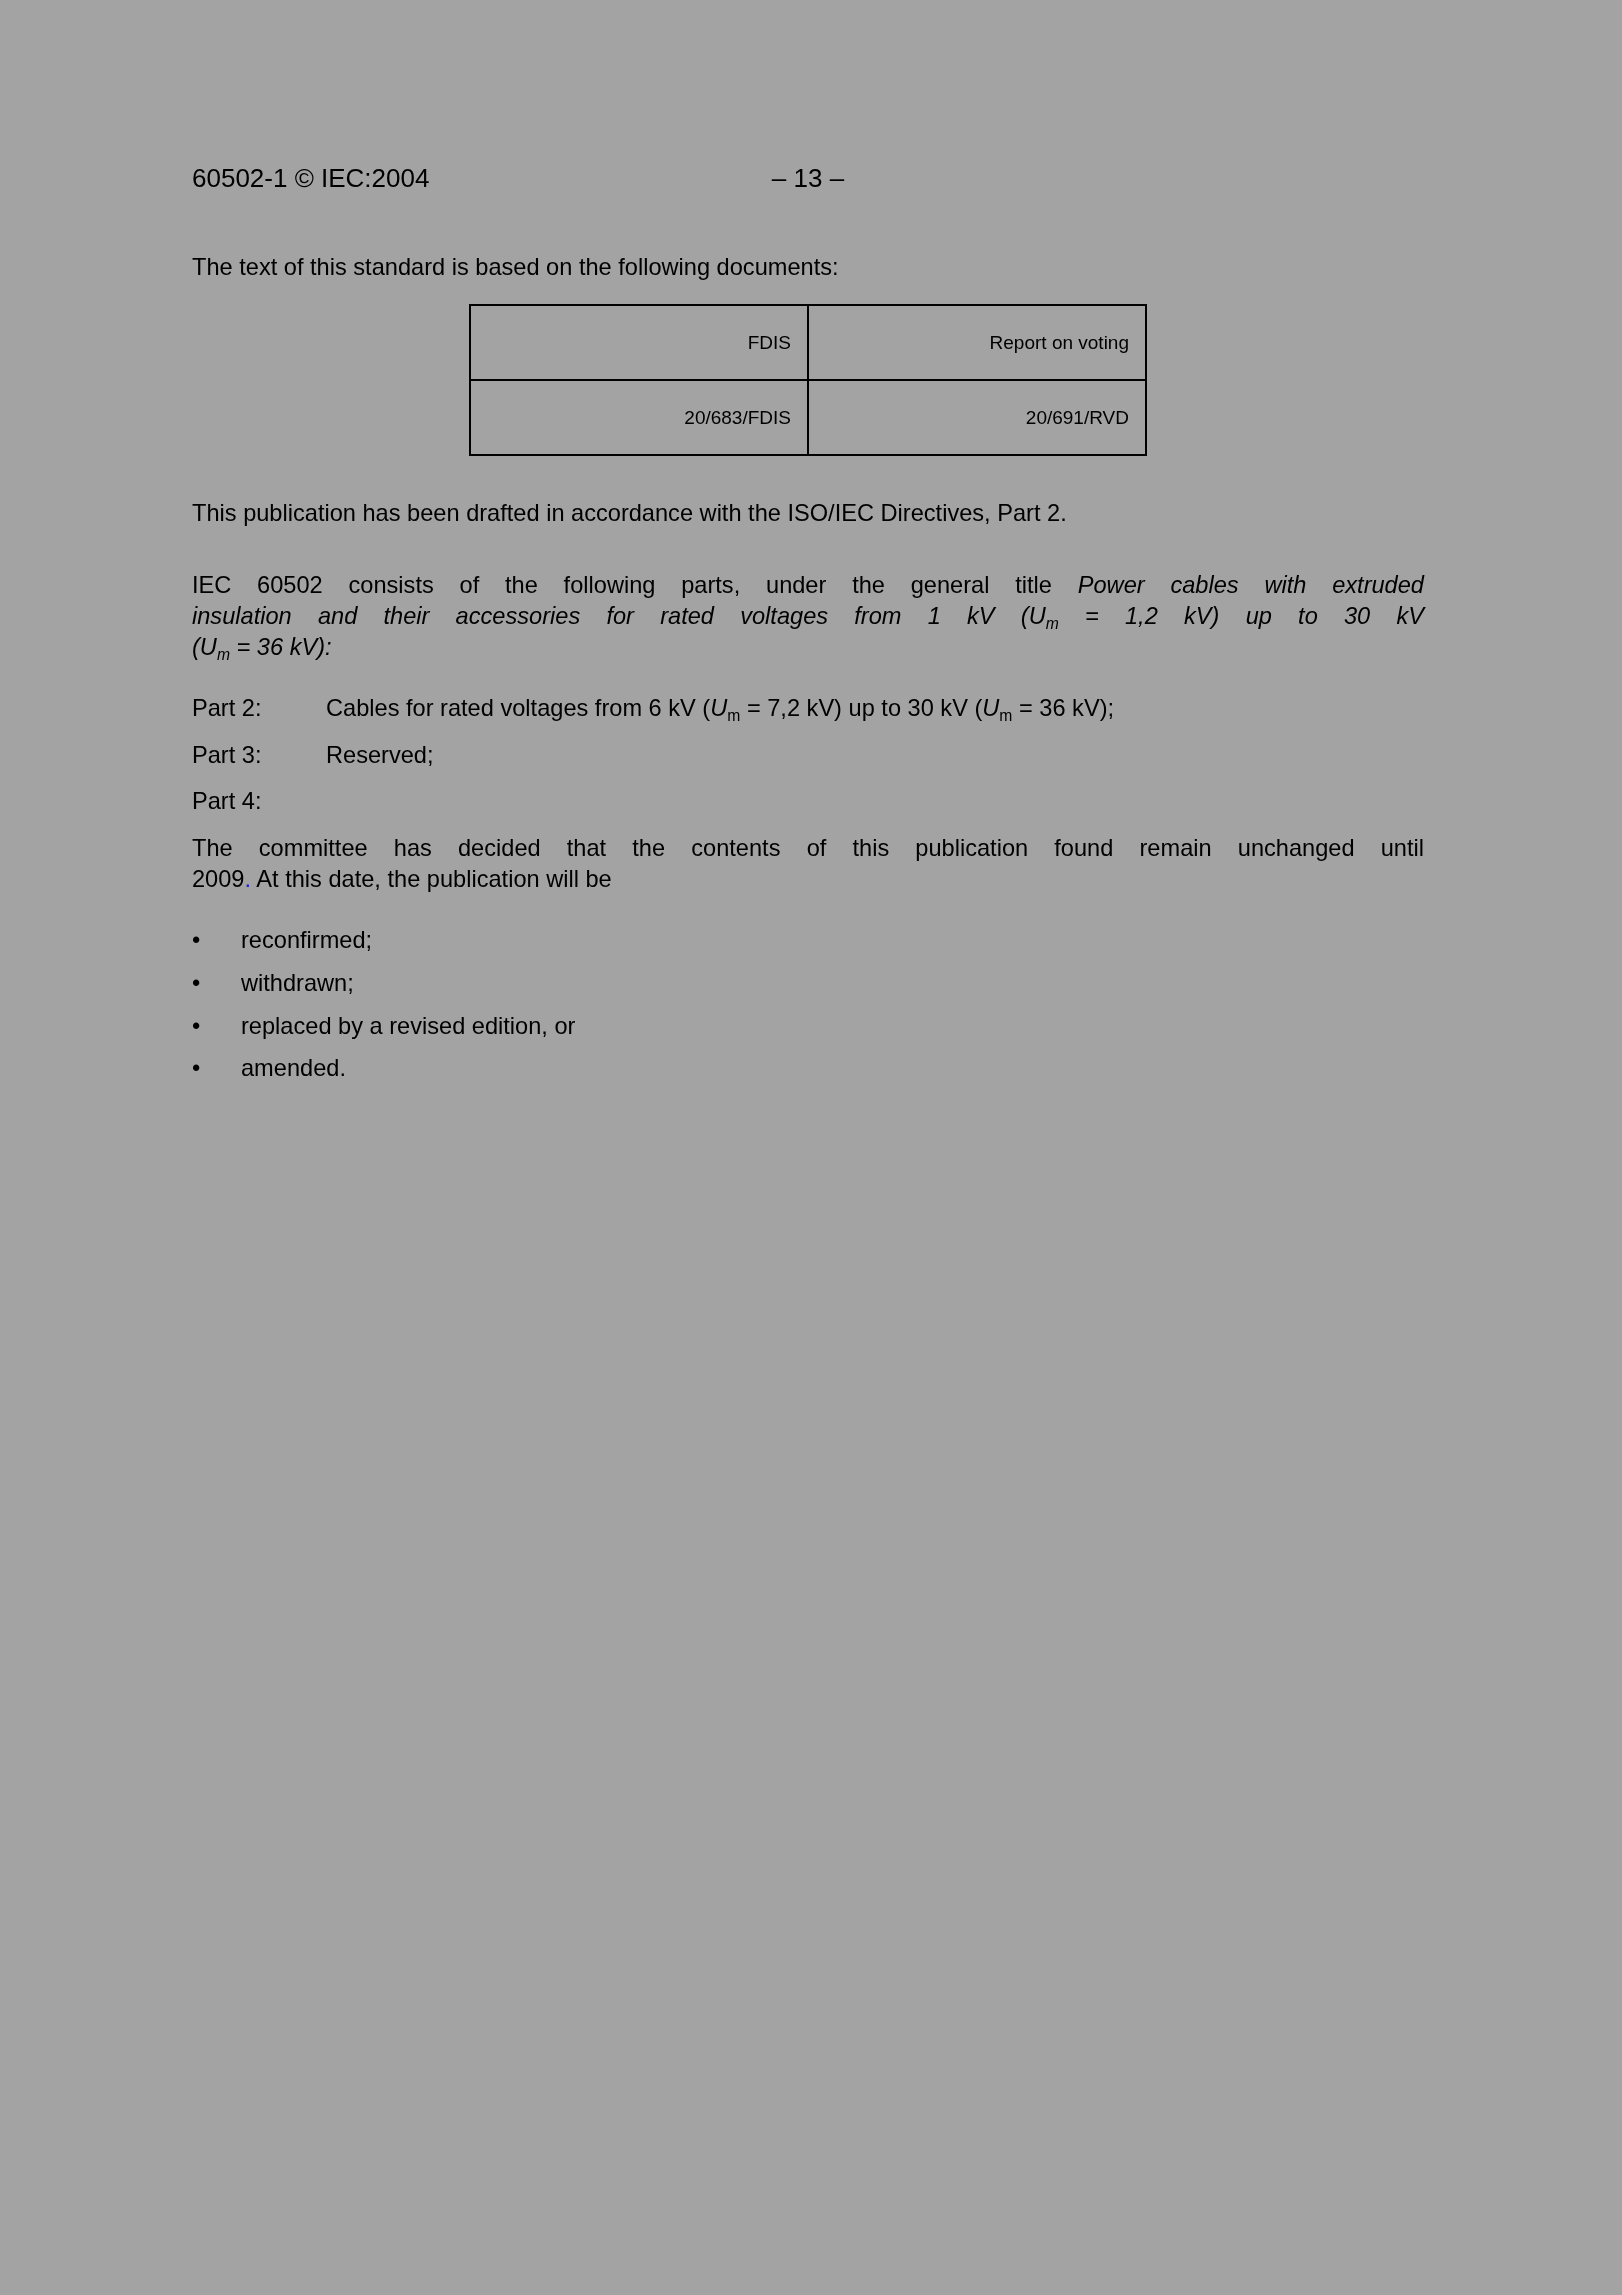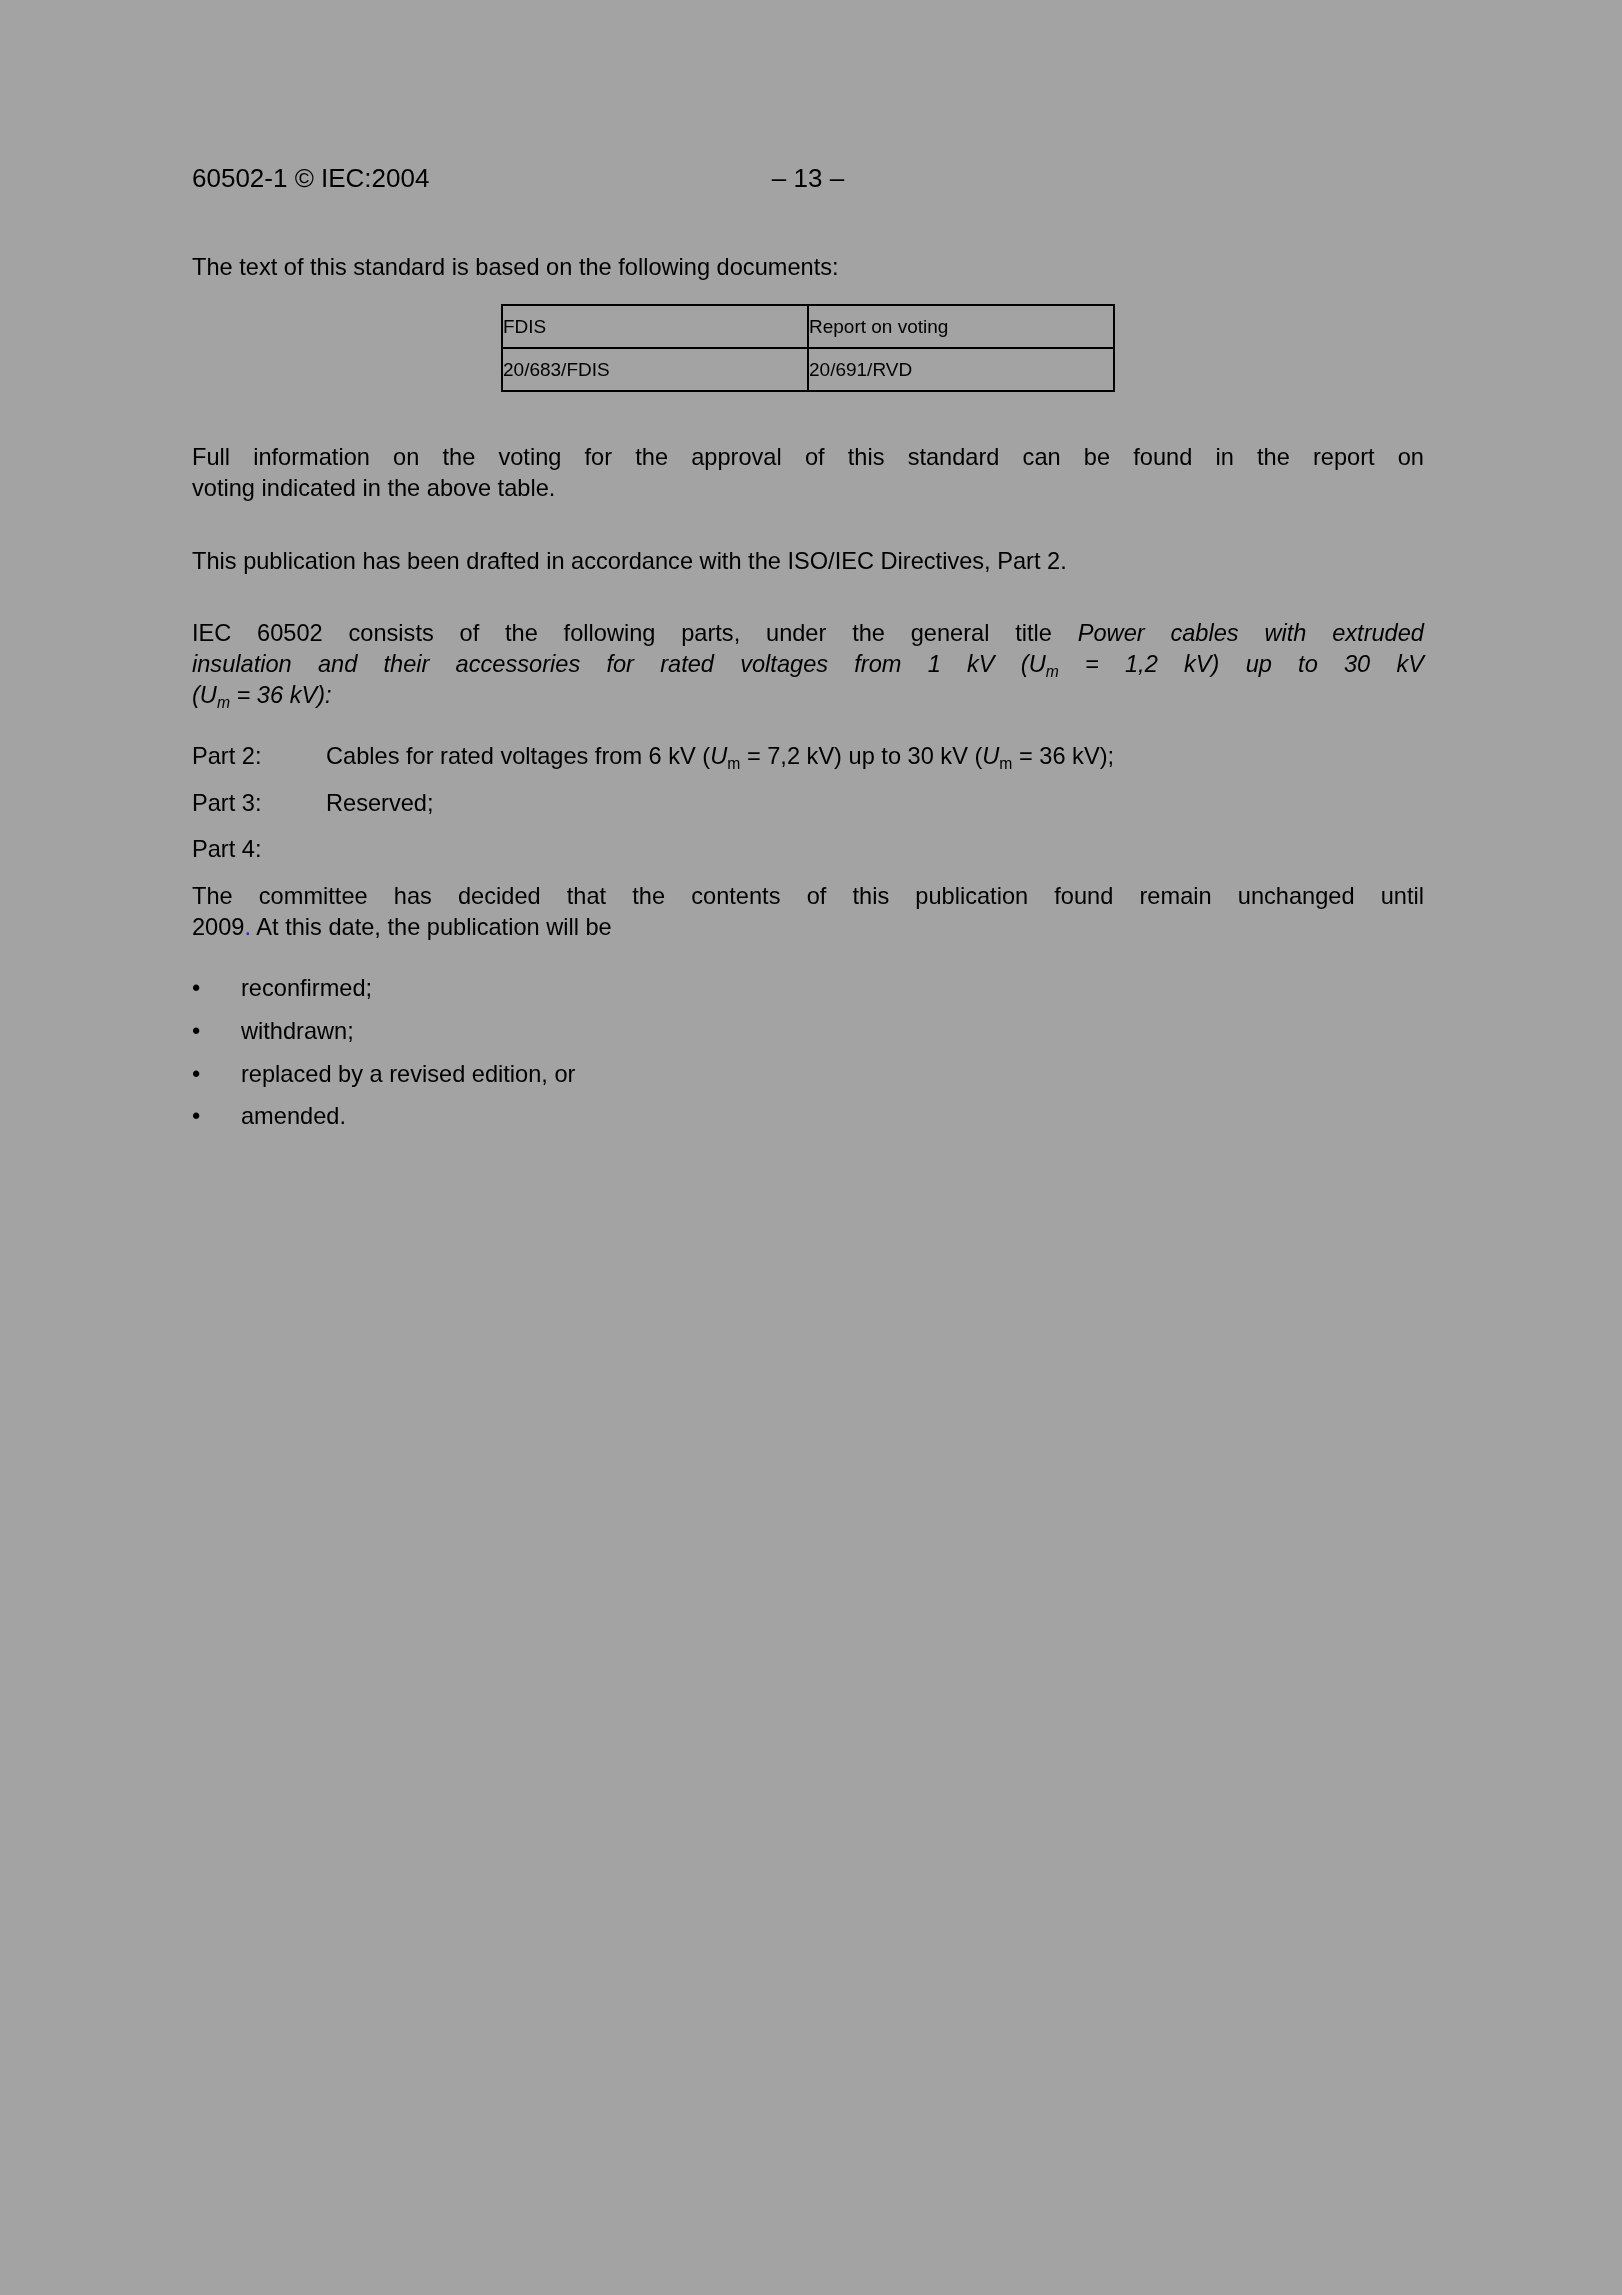--- a/index.html
+++ b/index.html
@@ -33,26 +33,26 @@
   table.docs {
     border-collapse: collapse;
     border: 2.6px solid #000;
     margin: 0 auto;
     table-layout: fixed;
   }
   table.docs th, table.docs td {
     border: 2px solid #000;
     width: 304px;
     height: 41px;
-    text-align: left;
+    text-align: right;
     vertical-align: middle;
     font-weight: normal;
     font-size: 19px;
     line-height: 21px;
-    padding: 0;
+    padding: 16px;
   }
   .p-voting { margin-top: 50px; }
   .p-directives { margin-top: 42px; }
   .p-series { margin-top: 41px; }
   .jline { text-align: justify; text-align-last: justify; }
   em { font-style: italic; font-weight: normal; }
   sub {
     font-size: 15.7px;
     line-height: 0;
     vertical-align: baseline;
@@ -89,24 +89,20 @@
         <th>FDIS</th>
         <th>Report on voting</th>
       </tr>
       <tr>
         <td>20/683/FDIS</td>
         <td>20/691/RVD</td>
       </tr>
     </tbody>
   </table>
 
-  <div class="p-voting">
-    <div class="jline">Full information on the voting for the approval of this standard can be found in the report on</div>
-    <div>voting indicated in the above table.</div>
-  </div>
 
   <p class="p-directives">This publication has been drafted in accordance with the ISO/IEC Directives, Part 2.</p>
 
   <div class="p-series">
     <div class="jline"><span>IEC 60502 consists of the following parts, under the general title </span><em>Power cables with extruded</em></div>
     <div class="jline"><em><span>insulation and their accessories for rated voltages from 1 kV (U</span><sub>m</sub><span> = 1,2 kV) up to 30 kV</span></em></div>
     <div><em><span>(U</span><sub>m</sub><span> = 36 kV):</span></em></div>
   </div>
 
   <div class="parts">

